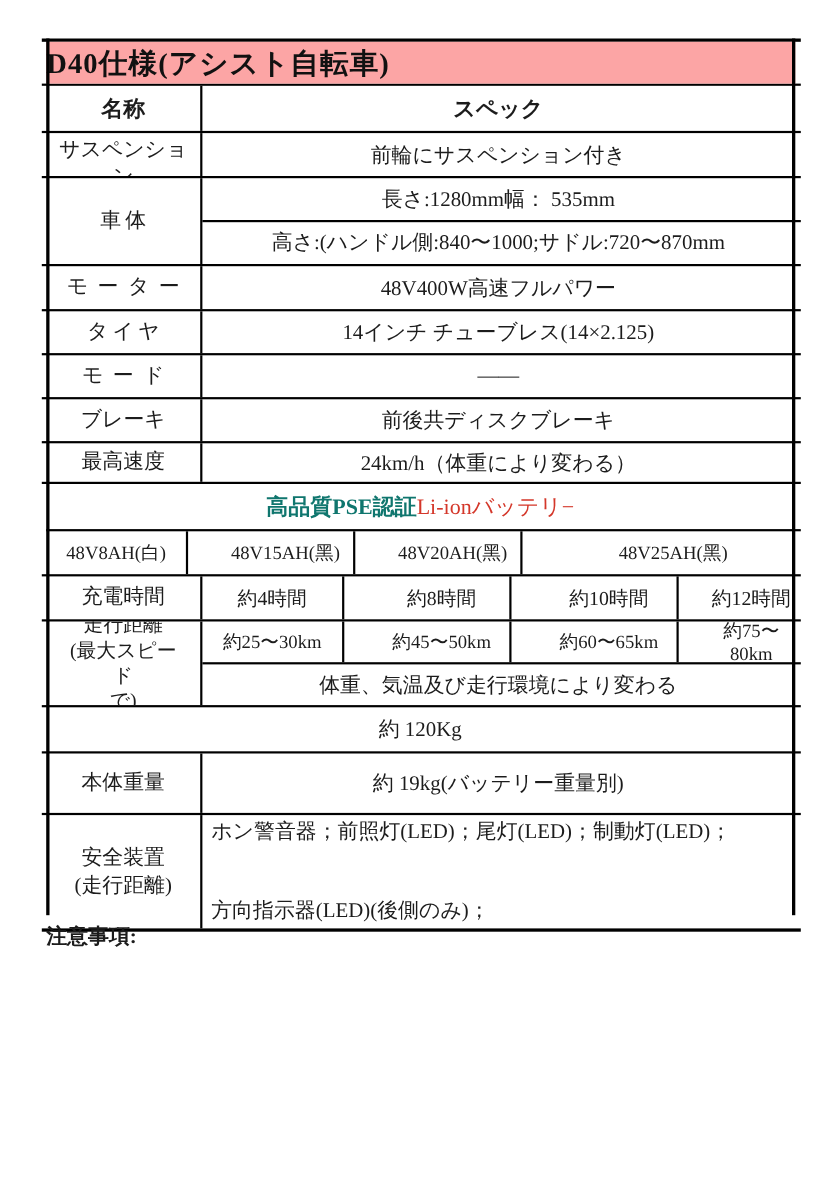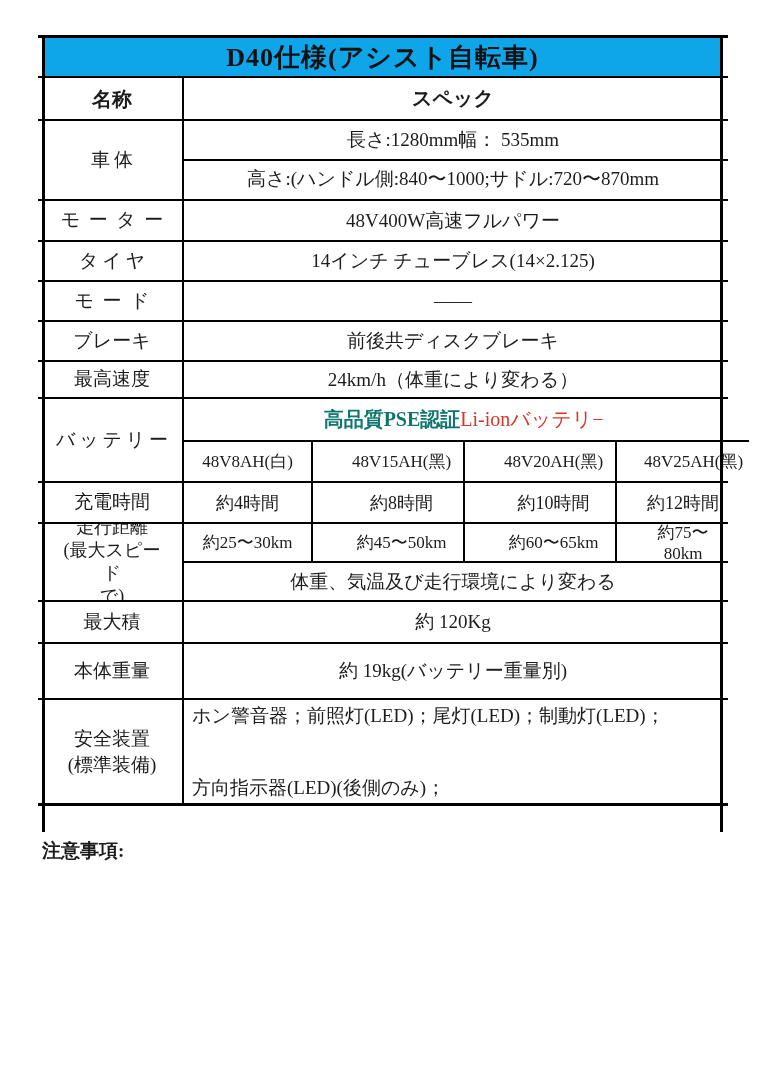--- a/index.html
+++ b/index.html
@@ -47,21 +47,21 @@
   .r-range{height:78px;}
   .r-maxload{height:42px;}
   .r-weight{height:56px;}
   .r-safety{height:106px;border-bottom-width:3px;}
   .body-sub1{height:40px;}
   .body-sub2{height:36px;}
   .bat-sub1{height:43px;}
   .bat-sub2{height:39px;font-size:17px;}
   .range-sub1{height:39px;font-size:17px;}
   .range-sub2{height:37px;}
-  .title-ri{background:#0ea5e9;display:flex;align-items:center;justify-content:center;
+  .title-ri{background:#fca5a5;display:flex;align-items:center;justify-content:flex-start;
             margin-left:4px;margin-right:5px;height:100%;}
   .title-text{font-size:26px;font-weight:bold;color:#111;letter-spacing:1px;}
   .hdr{font-weight:bold;font-size:20px;}
   
   .lc.two-line{flex-direction:column;justify-content:flex-start;overflow:hidden;
                line-height:24px;padding-top:4px;}
   .lc.four-line{flex-direction:column;justify-content:center;overflow:hidden;
                 line-height:23px;font-size:18px;}
   .lc.pair{flex-direction:column;justify-content:center;line-height:26px;}
   .spread{letter-spacing:0.45em;text-indent:0.45em;}
@@ -84,20 +84,29 @@
     </div>
   </div>
 
   <div class="row r-header">
     <div class="ri">
       <div class="lc hdr">名称</div>
       <div class="sc hdr">スペック</div>
     </div>
   </div>
 
+  <div class="row r-susp">
+    <div class="ri">
+      <div class="lc two-line">
+        <span>サスペンショ</span>
+        <span>ン</span>
+      </div>
+      <div class="sc">前輪にサスペンション付き</div>
+    </div>
+  </div>
 
   <div class="row r-body">
     <div class="ri">
       <div class="lc spread-sm">車体</div>
       <div class="stack">
         <div class="sub divided body-sub1">長さ:1280mm幅： 535mm</div>
         <div class="sub body-sub2">高さ:(ハンドル側:840〜1000;サドル:720〜870mm</div>
       </div>
     </div>
   </div>
@@ -132,21 +141,20 @@
 
   <div class="row r-speed">
     <div class="ri">
       <div class="lc">最高速度</div>
       <div class="sc">24km/h（体重により変わる）</div>
     </div>
   </div>
 
   <div class="row r-battery">
     <div class="ri">
-      <div class="lc spread-sm">バッテリー</div>
       <div class="stack">
         <div class="sub divided bat-sub1 cert">
           <span class="cert-bold">高品質PSE認証</span>
             <span class="cert-rest">Li-ionバッテリ−</span>
         </div>
         <div class="cells bat-sub2">
           <div class="cell c1">48V8AH(白)</div>
           <div class="cell c2">48V15AH(黑)</div>
           <div class="cell c3">48V20AH(黑)</div>
           <div class="cell c4">48V25AH(黑)</div>
@@ -182,37 +190,36 @@
           <div class="cell c3">約60〜65km</div>
           <div class="cell c4" style="margin-right:6px;">約75〜80km</div>
         </div>
         <div class="sub range-sub2">体重、気温及び走行環境により変わる</div>
       </div>
     </div>
   </div>
 
   <div class="row r-maxload">
     <div class="ri">
-      <div class="lc">最大積</div>
       <div class="sc">約 120Kg</div>
     </div>
   </div>
 
   <div class="row r-weight">
     <div class="ri">
       <div class="lc">本体重量</div>
       <div class="sc">約 19kg(バッテリー重量別)</div>
     </div>
   </div>
 
   <div class="row r-safety">
     <div class="ri">
       <div class="lc pair">
         <span>安全装置</span>
-        <span>(標準装備)</span>
+        <span>(走行距離)</span>
       </div>
       <div class="safety-spec">
         <span>ホン警音器；前照灯(LED)；尾灯(LED)；制動灯(LED)；</span>
         <span>方向指示器(LED)(後側のみ)；</span>
       </div>
     </div>
   </div>
 
   <div class="vline left"></div>
   <div class="vline right"></div>

